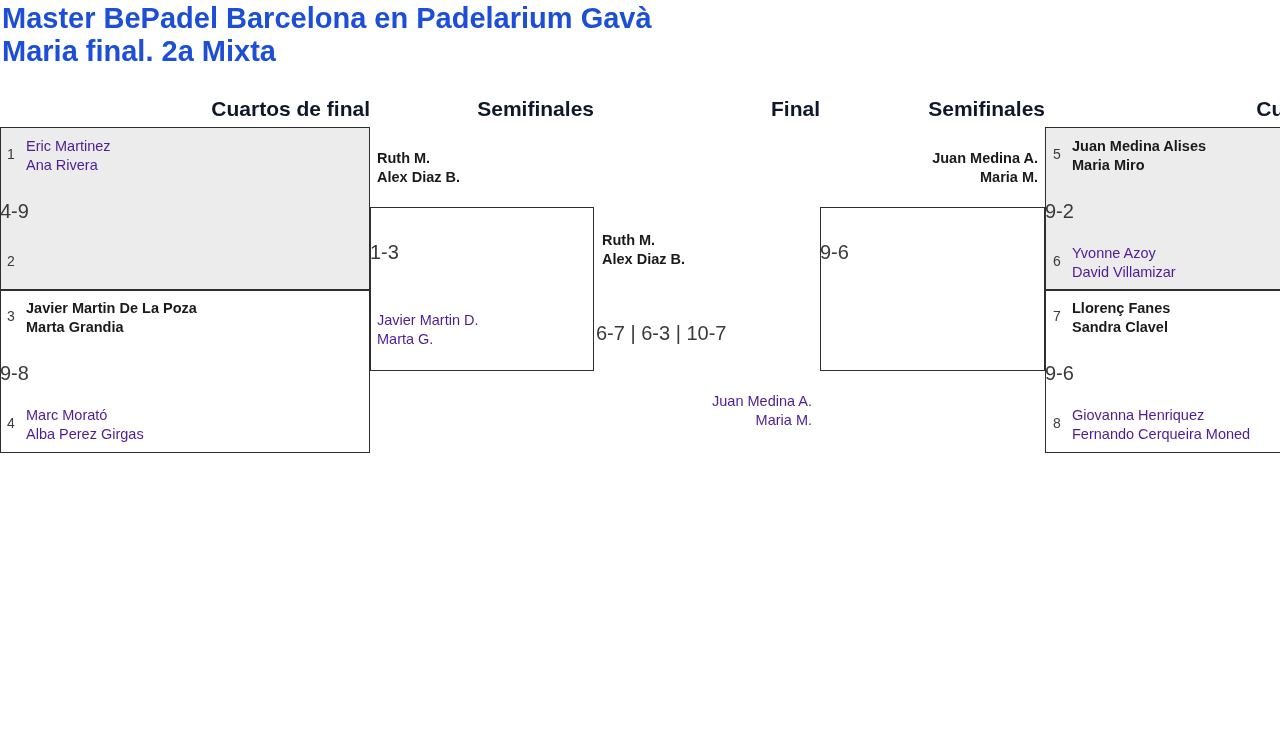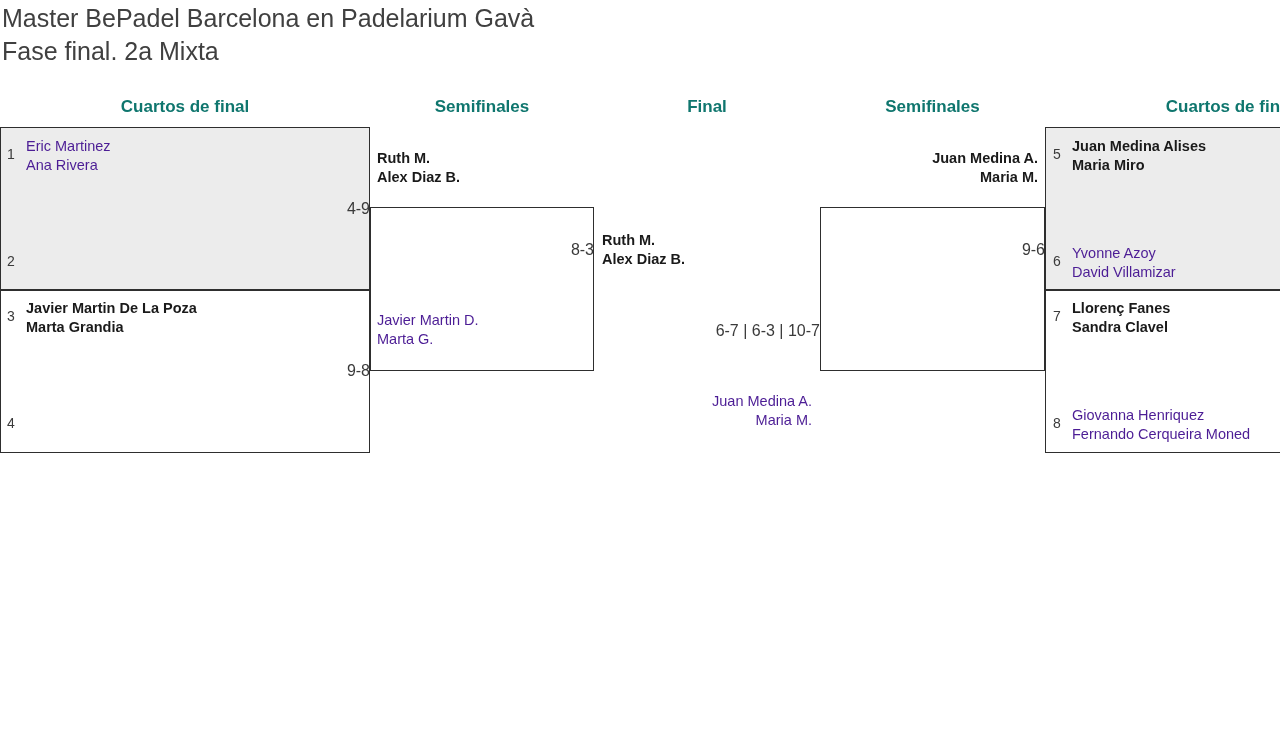--- a/index.html
+++ b/index.html
@@ -1,54 +1,54 @@
 <!DOCTYPE html>
 <html><head>
 <meta charset="utf-8">
 <style>
   html,body{margin:0;padding:0;background:#ffffff;}
   .stage{
     position:relative;width:1280px;height:730px;background:#ffffff;
     overflow:hidden;font-family:"Liberation Sans","DejaVu Sans",sans-serif;
   }
   .title{
-    position:absolute;left:2px;top:2px;font-size:25px;font-weight:400;
-    color:#404040;line-height:33px;white-space:nowrap;
+    position:absolute;left:2px;top:2px;font-size:29px;font-weight:700;
+    color:#1d4ed8;line-height:33px;white-space:nowrap;
   }
   .logo{position:absolute;left:1048px;top:0;width:232px;height:72px;}
   .hdr{
-    position:absolute;top:97px;font-size:17px;font-weight:700;color:#0f766e;
-    text-align:center;white-space:nowrap;
+    position:absolute;top:97px;font-size:21px;font-weight:700;color:#0f172a;
+    text-align:right;white-space:nowrap;
   }
   .box{
     position:absolute;box-sizing:border-box;border:1px solid #2e2e2e;background:#ffffff;
   }
   .box.alt{background:#ececec;}
   .seed{
     position:absolute;width:18px;text-align:center;font-size:14px;color:#3a3a3a;
   }
   .team{
     position:absolute;font-size:14.5px;line-height:19px;color:#4c1d95;
     white-space:nowrap;
   }
   .team.winner{font-weight:700;color:#1a1a1a;}
   .team.right{text-align:right;}
   .score{
-    position:absolute;font-size:16px;color:#3a3a3a;text-align:right;
+    position:absolute;font-size:20px;color:#3a3a3a;text-align:left;
     white-space:nowrap;
   }
 </style>
 </head>
 <body>
 
 <div class="stage">
 
   <div class="title">
     <div>Master BePadel Barcelona en Padelarium Gavà</div>
-    <div>Fase final. 2a Mixta</div>
+    <div>Maria final. 2a Mixta</div>
   </div>
 
   <div class="logo">
     
     
     
     
     
     
   </div>
@@ -69,27 +69,31 @@
   <div class="seed" style="left:2px;top:253px">2</div>
 
   <div class="box" style="left:0;top:290px;width:370px;height:163px"></div>
   <div class="seed" style="left:2px;top:308px">3</div>
   <div class="team winner" style="left:26px;top:299px">
     <div>Javier Martin De La Poza</div>
     <div>Marta Grandia</div>
   </div>
   <div class="score" style="left:0;width:370px;top:362px">9-8</div>
   <div class="seed" style="left:2px;top:415px">4</div>
+  <div class="team" style="left:26px;top:406px">
+    <div>Marc Morató</div>
+    <div>Alba Perez Girgas</div>
+  </div>
 
   <div class="box" style="left:370px;top:207px;width:224px;height:164px"></div>
   <div class="team winner" style="left:377px;top:149px">
     <div>Ruth M.</div>
     <div>Alex Diaz B.</div>
   </div>
-  <div class="score" style="left:370px;width:224px;top:241px">8-3</div>
+  <div class="score" style="left:370px;width:224px;top:241px">1-3</div>
   <div class="team" style="left:377px;top:311px">
     <div>Javier Martin D.</div>
     <div>Marta G.</div>
   </div>
 
   <div class="team winner" style="left:602px;top:231px">
     <div>Ruth M.</div>
     <div>Alex Diaz B.</div>
   </div>
   <div class="score" style="left:596px;width:224px;top:322px">6-7 | 6-3 | 10-7</div>

